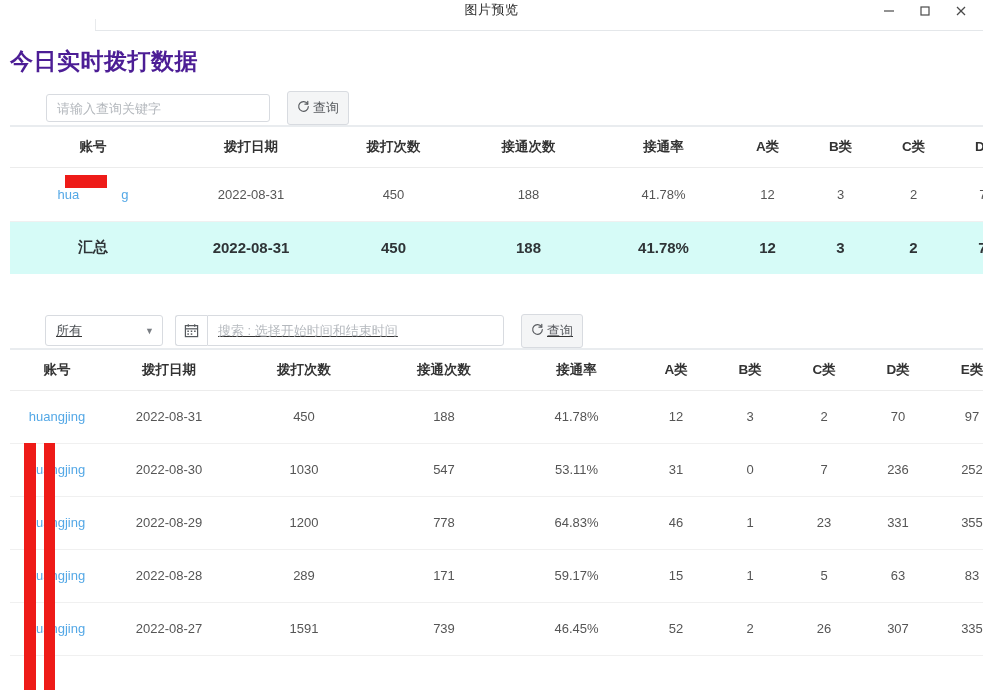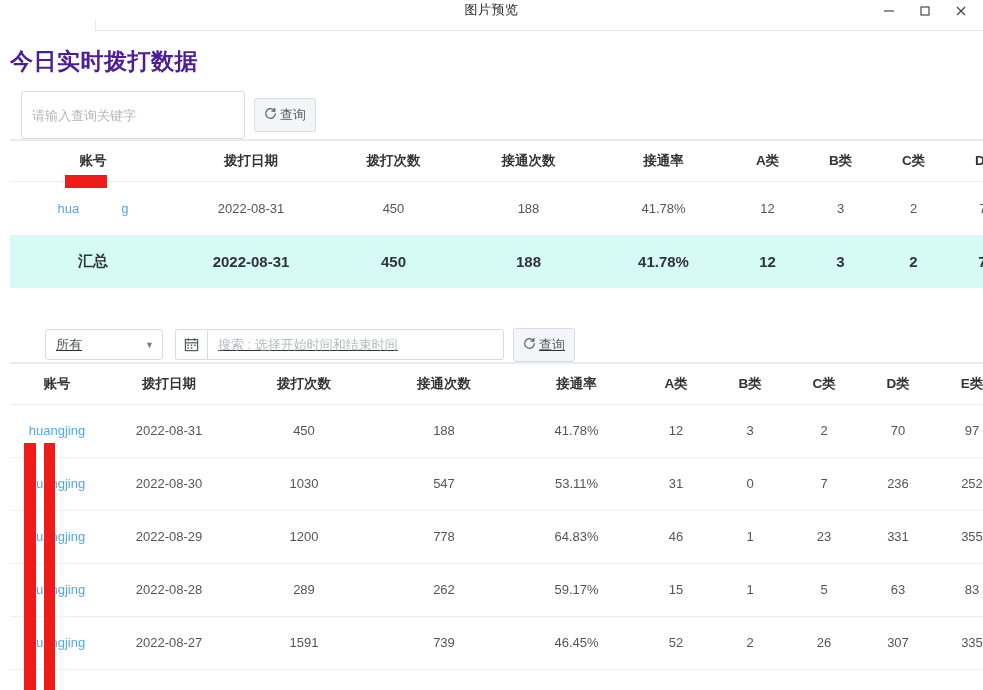--- a/index.html
+++ b/index.html
@@ -76,35 +76,36 @@
   
   .toolbar {
     display: flex;
     align-items: center;
     margin-top: 14px;
   }
   .toolbar-1 { margin-left: 21px; }
   .toolbar-2 { margin-left: 45px; margin-top: 16px; text-decoration: underline; }
 
   .text-input {
-    height: 48px;
+    height: 28px;
     width: 224px;
     border: 1px solid #d8dbe0;
     border-radius: 3px;
     padding: 0 10px;
     font-size: 13px;
     color: #a21caf;
     background: #fff;
     outline: none;
+    margin-left: 25px;
   }
   .text-input::placeholder { color: #b4b8bd; }
 
   .btn-query {
     height: 30px;
-    margin-left: 9px;
+    margin-left: 17px;
     padding: 16px 9px;
     border: 1px solid #d8dbe0;
     border-radius: 3px;
     background: #f4f5f6;
     font-size: 13px;
     color: #5a5d61;
     display: inline-flex;
     align-items: center;
     gap: 3px;
     cursor: pointer;
@@ -426,21 +427,21 @@
             <td>46</td>
             <td>1</td>
             <td>23</td>
             <td>331</td>
             <td>355</td>
           </tr>
           <tr>
             <td><span class="acct-link">huangjing</span></td>
             <td>2022-08-28</td>
             <td>289</td>
-            <td>262</td>
+            <td>171</td>
             <td>59.17%</td>
             <td>15</td>
             <td>1</td>
             <td>5</td>
             <td>63</td>
             <td>83</td>
           </tr>
           <tr>
             <td><span class="acct-link">huangjing</span></td>
             <td>2022-08-27</td>

